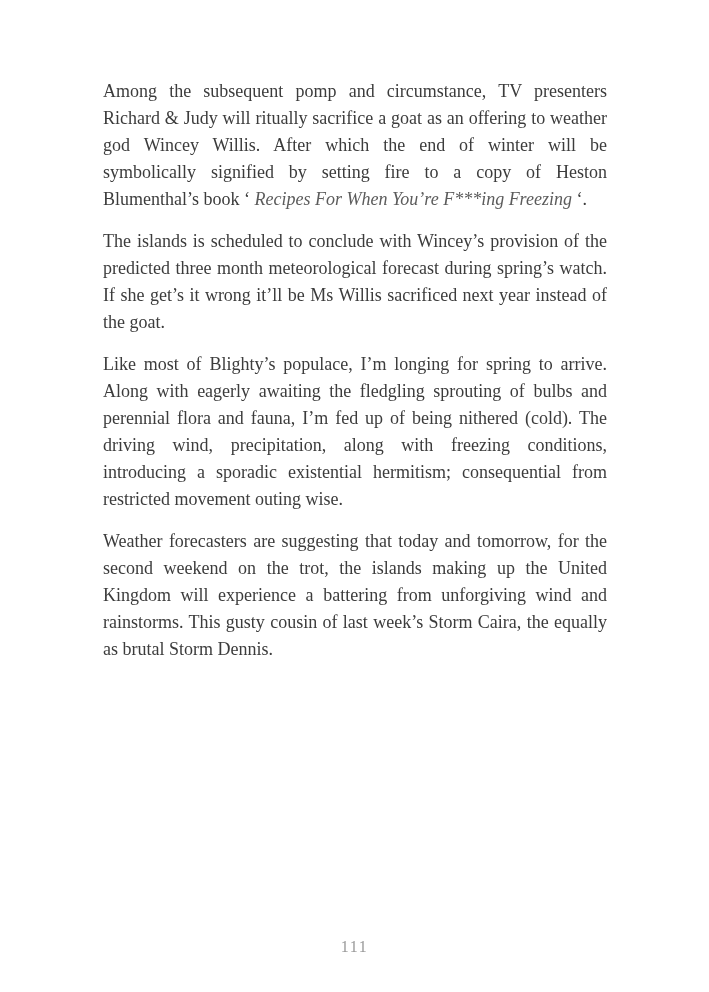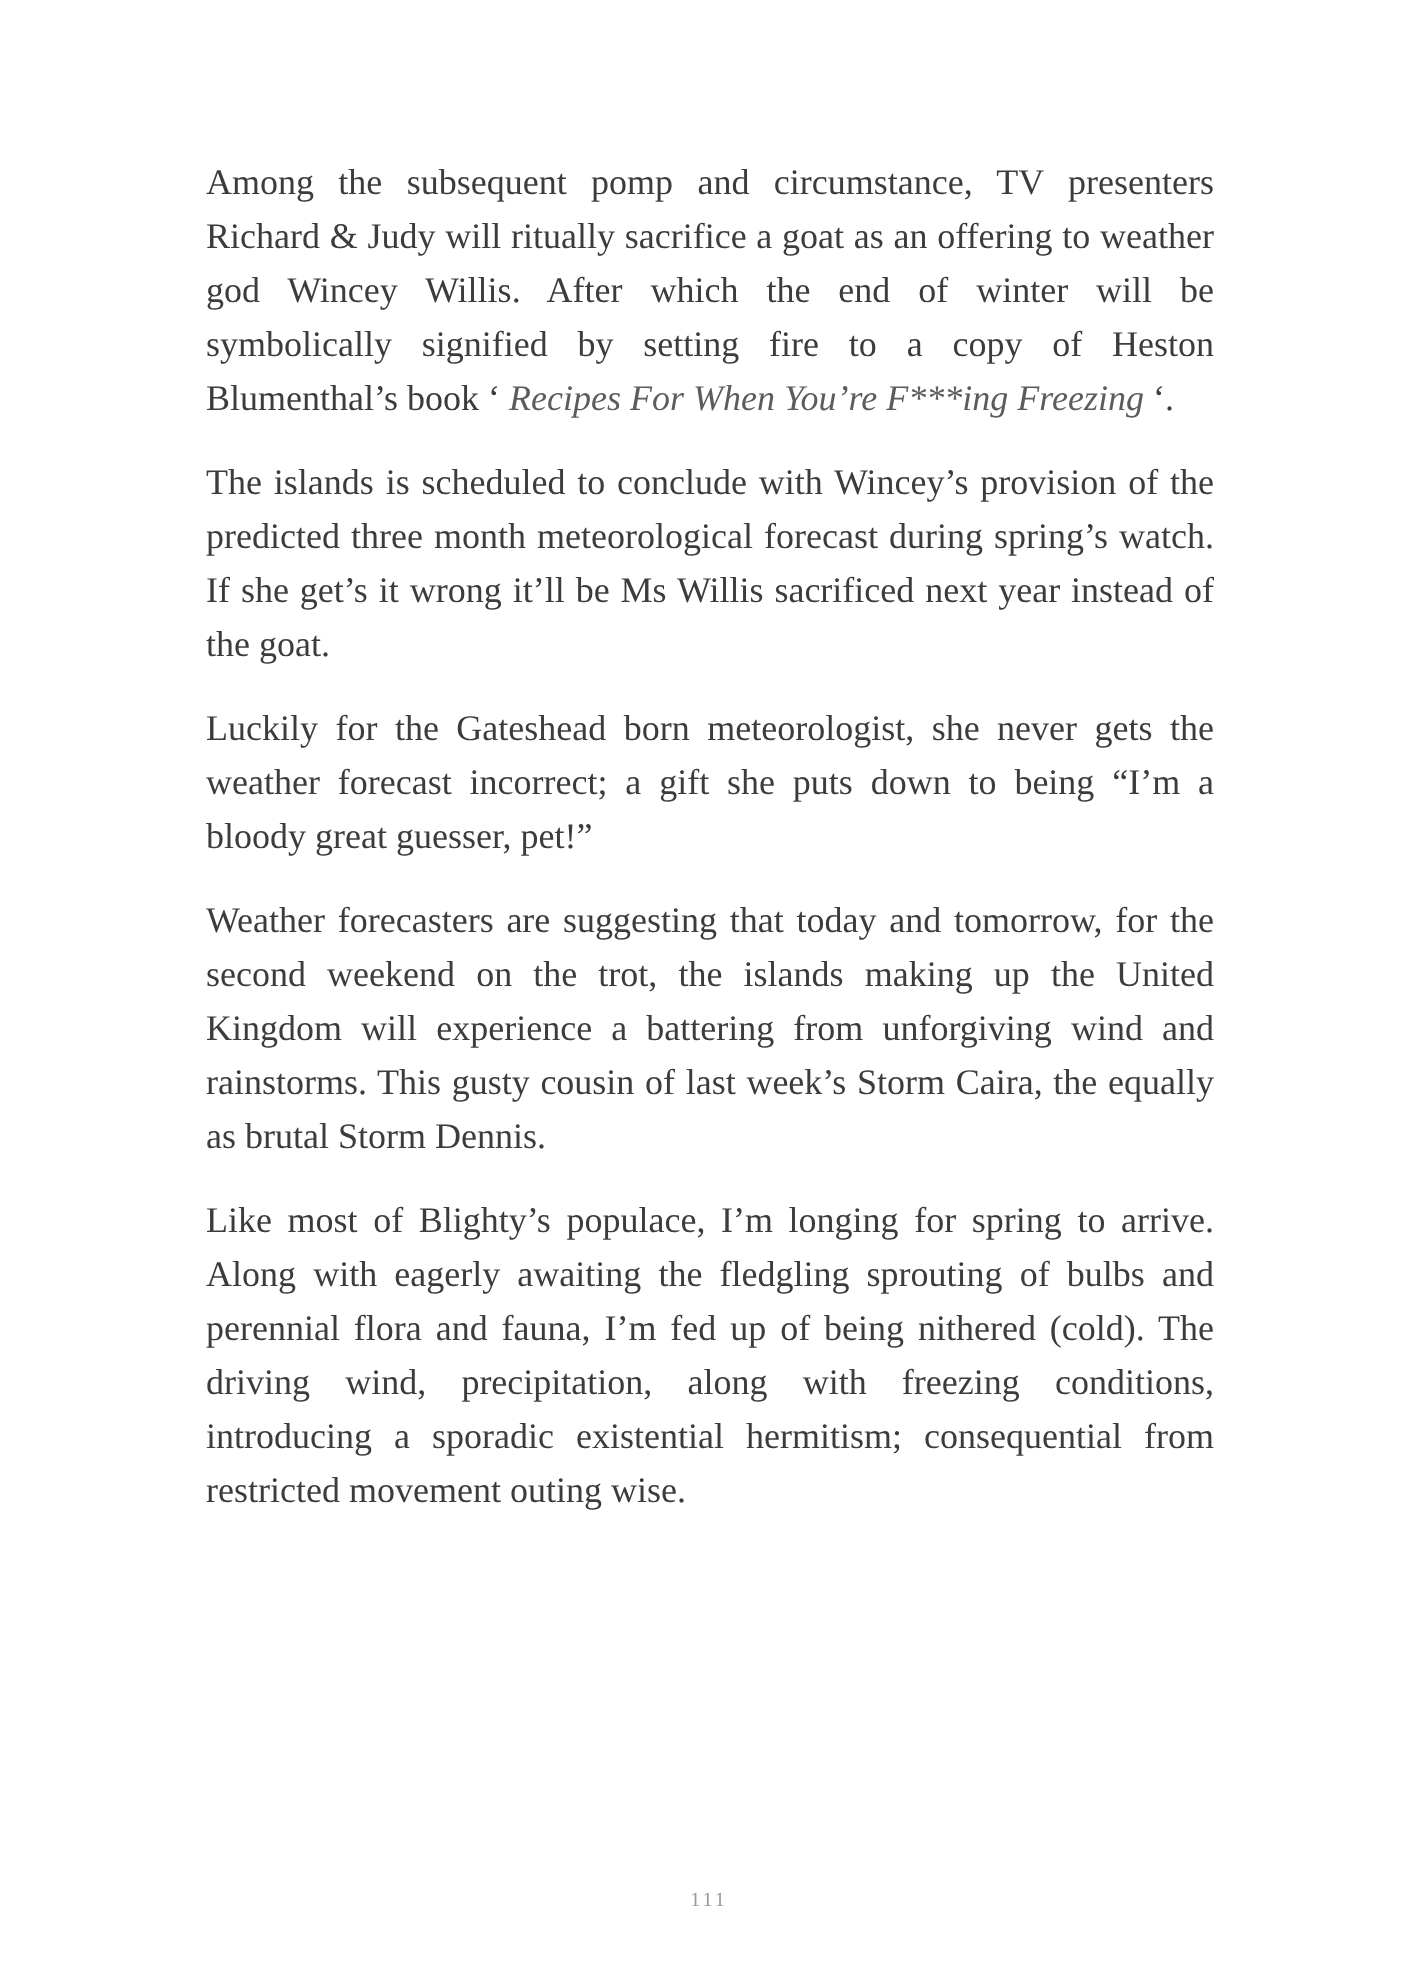--- a/index.html
+++ b/index.html
@@ -32,41 +32,40 @@
   .book-title {
     font-style: italic;
     color: #5c5c5c;
   }
   .page-number {
     position: absolute;
     bottom: 36px;
     left: 0;
     width: 100%;
     text-align: center;
-    font-size: 10px;
+    font-size: 16px;
     letter-spacing: 1.5px;
     color: #9a9a9a;
   }
 </style>
 </head>
 <body>
 
 <div class="page">
 
   <div class="text-block">
 
     <p>
       <span>Among the subsequent pomp and circumstance, TV presenters Richard &amp; Judy will ritually sacrifice a goat as an offering to weather god Wincey Willis. After which the end of winter will be symbolically signified by setting fire to a copy of Heston Blumenthal’s book ‘ </span><span class="book-title">Recipes For When You’re F***ing Freezing</span><span> ‘.</span>
     </p>
 
     <p>The islands is scheduled to conclude with Wincey’s provision of the predicted three month meteorological forecast during spring’s watch. If she get’s it wrong it’ll be Ms Willis sacrificed next year instead of the goat.</p>
 
-    <p>Luckily for the Gateshead born meteorologist, she never gets the weather forecast incorrect; a gift she puts down to being “I’m a bloody great guesser, pet!”</p>
+
+    <p>Like most of Blighty’s populace, I’m longing for spring to arrive. Along with eagerly awaiting the fledgling sprouting of bulbs and perennial flora and fauna, I’m fed up of being nithered (cold). The driving wind, precipitation, along with freezing conditions, introducing a sporadic existential hermitism; consequential from restricted movement outing wise.</p>
 
     <p>Weather forecasters are suggesting that today and tomorrow, for the second weekend on the trot, the islands making up the United Kingdom will experience a battering from unforgiving wind and rainstorms. This gusty cousin of last week’s Storm Caira, the equally as brutal Storm Dennis.</p>
-
-    <p>Like most of Blighty’s populace, I’m longing for spring to arrive. Along with eagerly awaiting the fledgling sprouting of bulbs and perennial flora and fauna, I’m fed up of being nithered (cold). The driving wind, precipitation, along with freezing conditions, introducing a sporadic existential hermitism; consequential from restricted movement outing wise.</p>
 
   </div>
 
   <div class="page-number">111</div>
 
 </div>
 
 </body></html>

